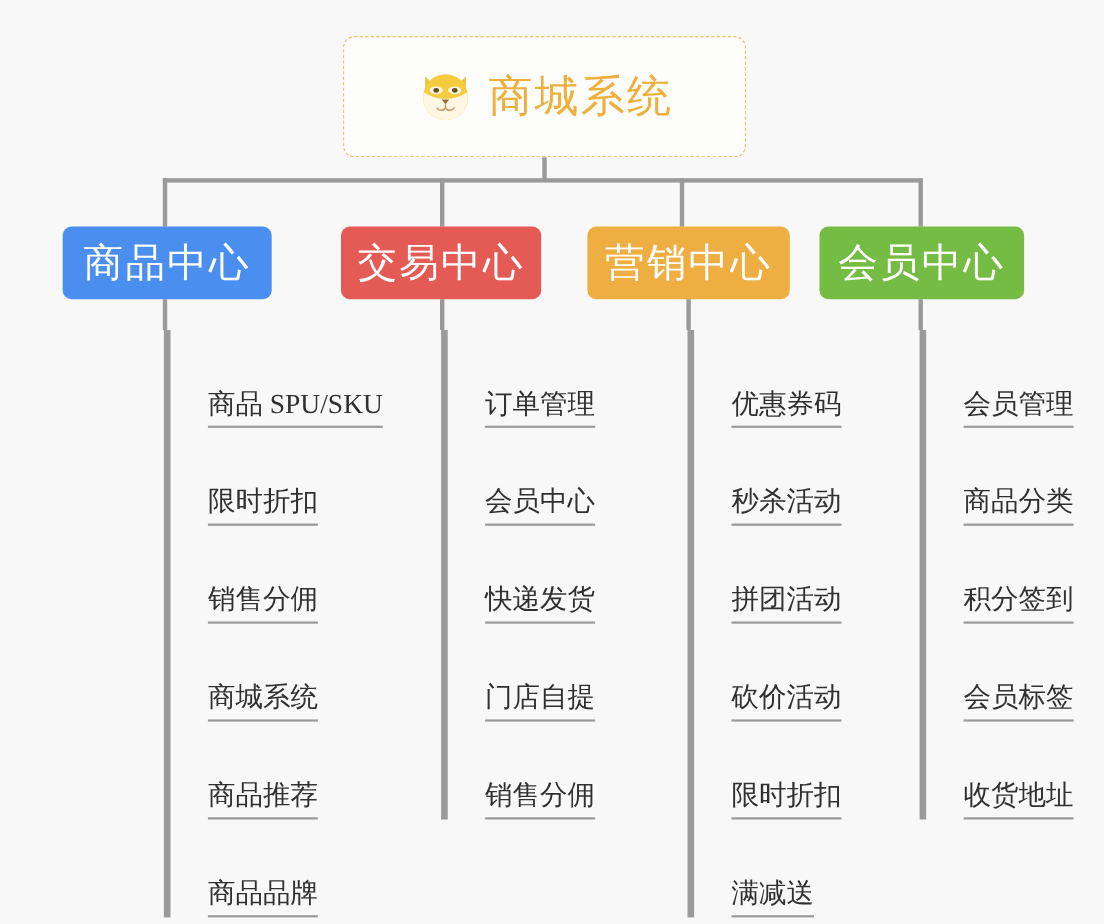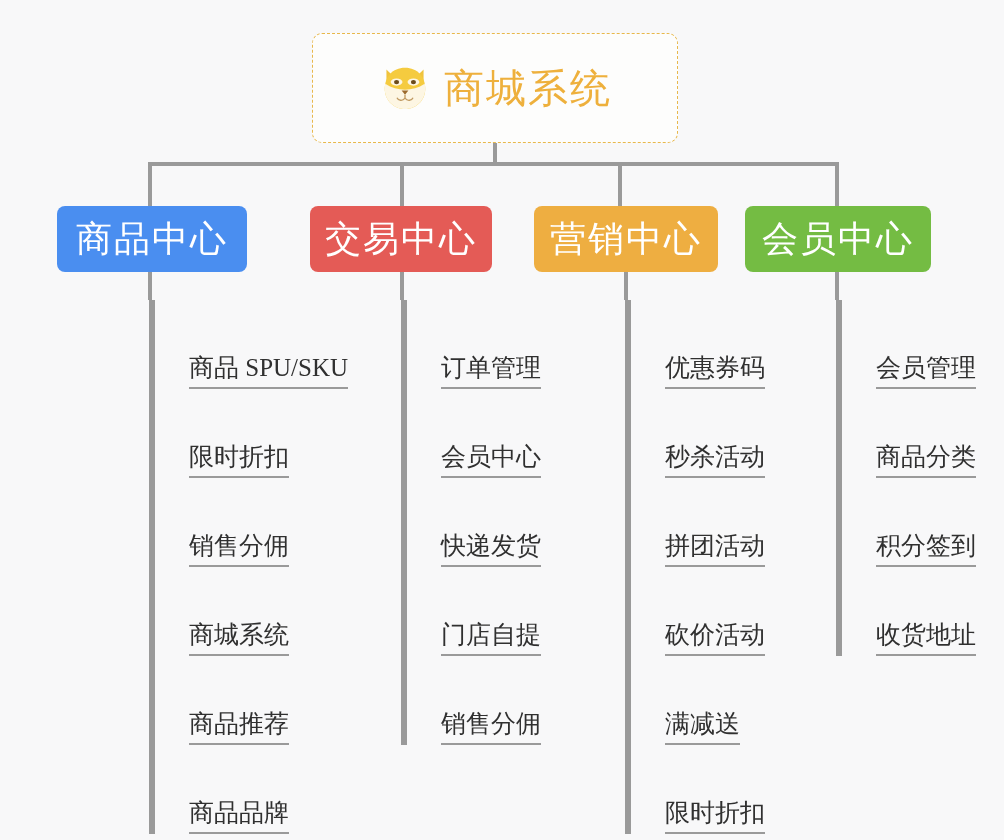--- a/index.html
+++ b/index.html
@@ -196,42 +196,45 @@
           <div class="leaf-item">
             <span class="leaf-label" style="border-bottom-color: rgb(154, 154, 154);">秒杀活动</span>
           </div>
           <div class="leaf-item">
             <span class="leaf-label" style="border-bottom-color: rgb(154, 154, 154);">拼团活动</span>
           </div>
           <div class="leaf-item">
             <span class="leaf-label" style="border-bottom-color: rgb(154, 154, 154);">砍价活动</span>
           </div>
           <div class="leaf-item">
+            <span class="leaf-label" style="border-bottom-color: rgb(154, 154, 154);">限时折扣</span>
+          </div>
+          <div class="leaf-item">
             <span class="leaf-label" style="border-bottom-color: rgb(154, 154, 154);">满减送</span>
-          </div>
-          <div class="leaf-item">
-            <span class="leaf-label" style="border-bottom-color: rgb(154, 154, 154);">限时折扣</span>
           </div>
         </div>
       </div>
       <div class="column" style="left: 745px; width: 186px;">
         <div class="cat-box" style="background: rgb(116, 188, 67); width: 186px;">
           <span>会员中心</span>
         </div>
         <div class="cat-stem" style="left: 90px; background: rgb(154, 154, 154);"></div>
         <div class="leaf-list" style="left: 91px; border-left-color: rgb(154, 154, 154);">
           <div class="leaf-item">
             <span class="leaf-label" style="border-bottom-color: rgb(154, 154, 154);">会员管理</span>
           </div>
           <div class="leaf-item">
             <span class="leaf-label" style="border-bottom-color: rgb(154, 154, 154);">商品分类</span>
           </div>
           <div class="leaf-item">
             <span class="leaf-label" style="border-bottom-color: rgb(154, 154, 154);">积分签到</span>
           </div>
           <div class="leaf-item">
+            <span class="leaf-label" style="border-bottom-color: rgb(154, 154, 154);">会员标签</span>
+          </div>
+          <div class="leaf-item">
             <span class="leaf-label" style="border-bottom-color: rgb(154, 154, 154);">收货地址</span>
           </div>
         </div>
       </div>
     </div>
 
 </div>
 
 </body></html>

